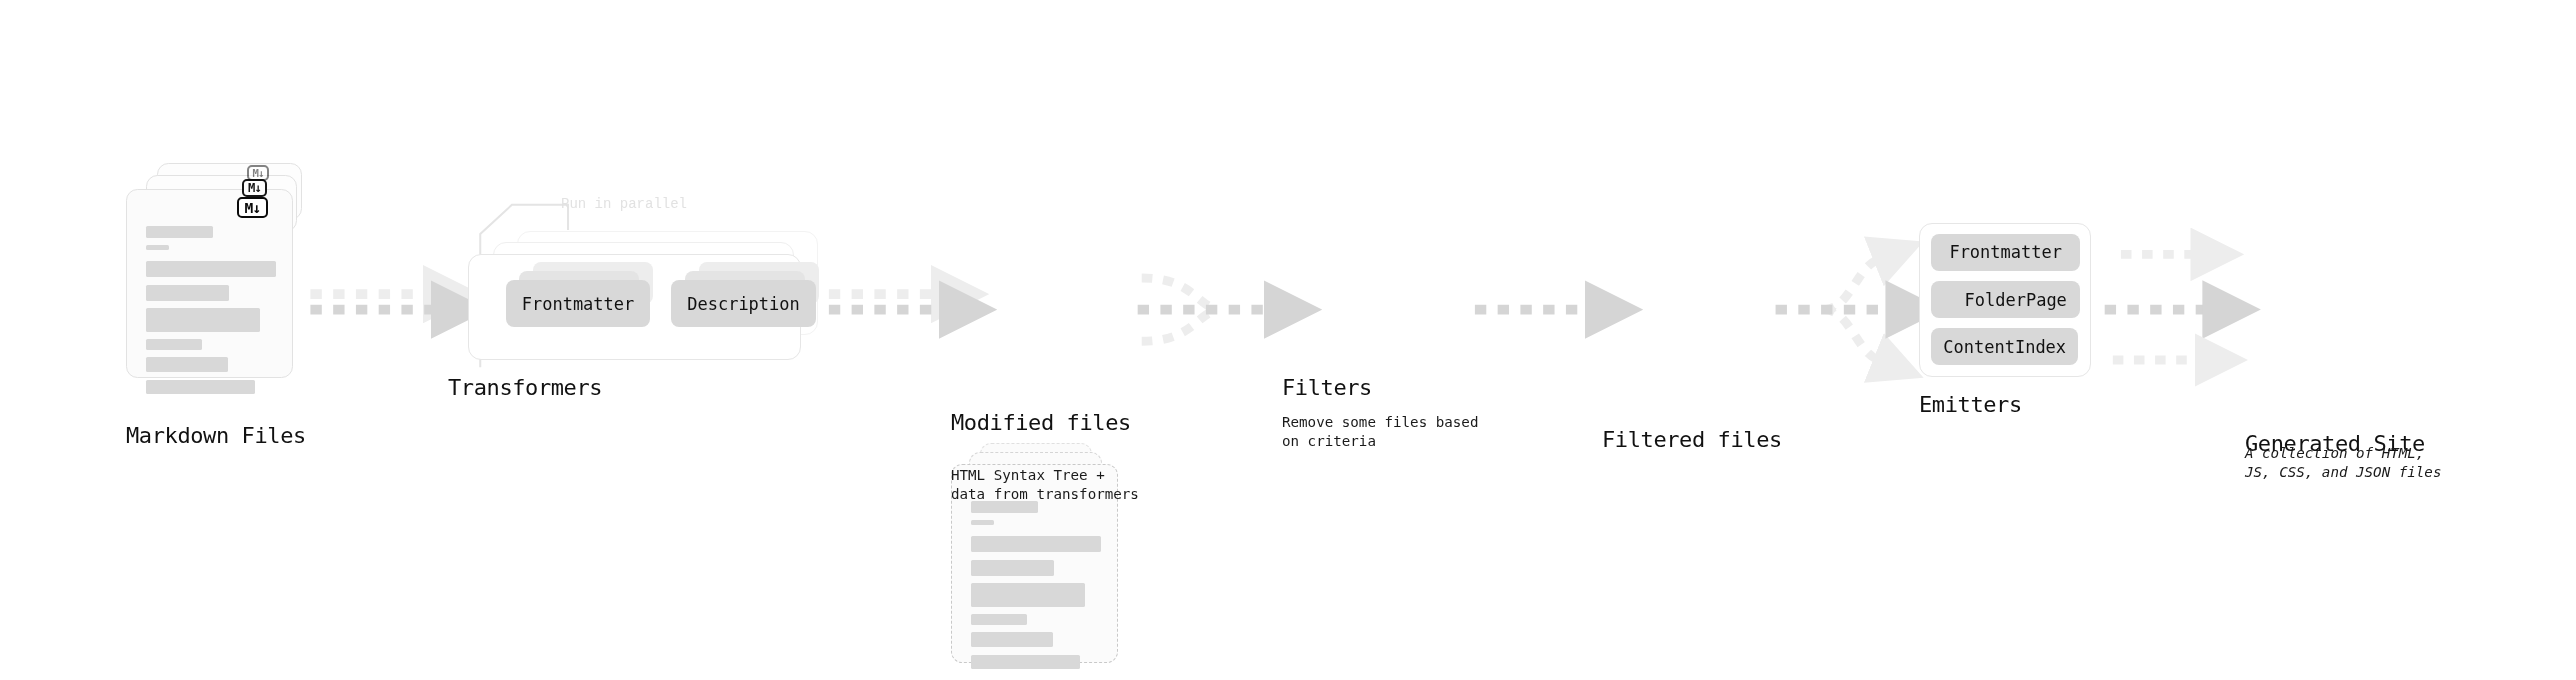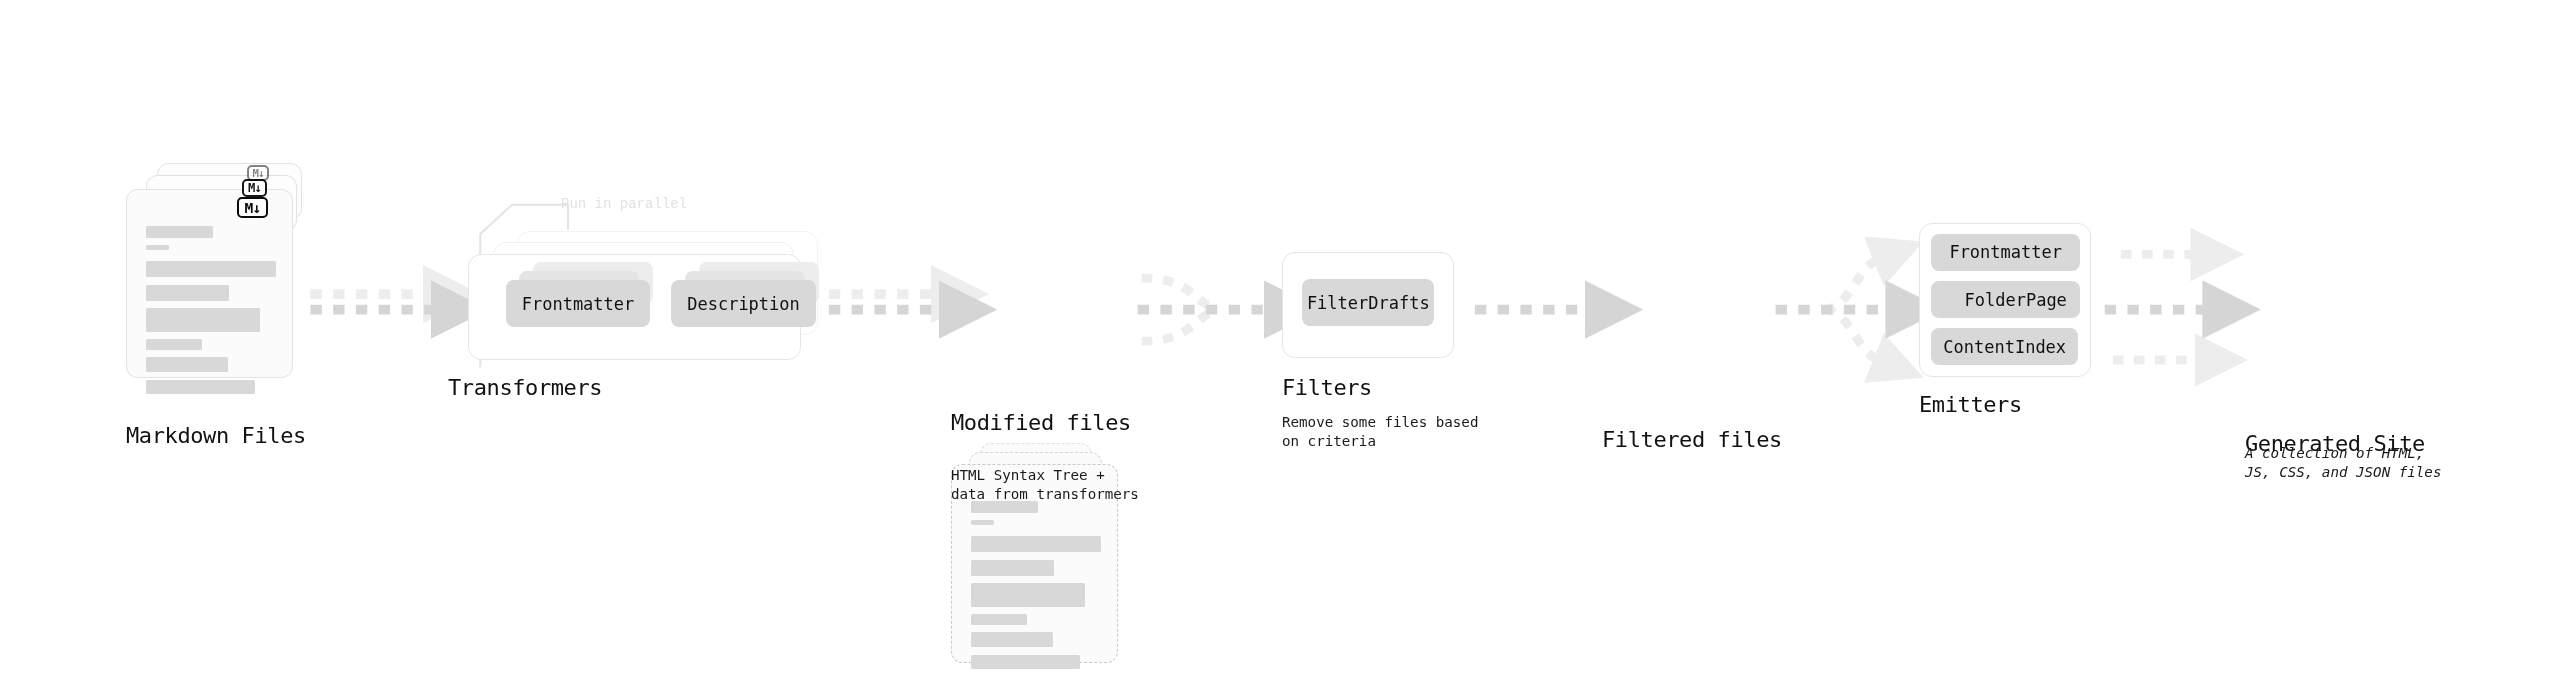--- a/index.html
+++ b/index.html
@@ -170,24 +170,20 @@
         <div class="ln" style="width:43%;height:10.6px;"></div>
         <div class="ln" style="width:63%;height:15.4px;"></div>
         <div class="ln" style="width:84%;height:14px;"></div>
       </div>
     </div>
   </div>
   <div class="title" style="left:951px;top:410px;">Modified files</div>
   <div class="subtitle" style="left:951px;top:466px;">HTML Syntax Tree +
 data from transformers</div>
 
-  <div class="node" style="left:1282px;top:252px;width:195px;height:114px;">
-    <div class="panel" style="left:0px;top:0px;width:172px;height:106px;"></div>
-    <div class="pill" style="left:20.3px;top:27px;width:132px;height:47px;">FilterDrafts</div>
-  </div>
   <div class="title" style="left:1282px;top:375px;">Filters</div>
   <div class="subtitle" style="left:1282px;top:413px;">Remove some files based
 on criteria</div>
 
   <div class="title" style="left:1602px;top:427px;">Filtered files</div>
 
   <div class="node" style="left:1919px;top:223px;width:211px;height:171px;">
     <div class="panel" style="left:0px;top:0px;width:172px;height:154px;"></div>
     <div class="pill" style="left:12.2px;top:10.6px;width:149px;height:37px;">Frontmatter</div>
     <div class="pill" style="left:12.2px;top:58px;width:149px;height:37px;padding-left:20px;">FolderPage</div>

